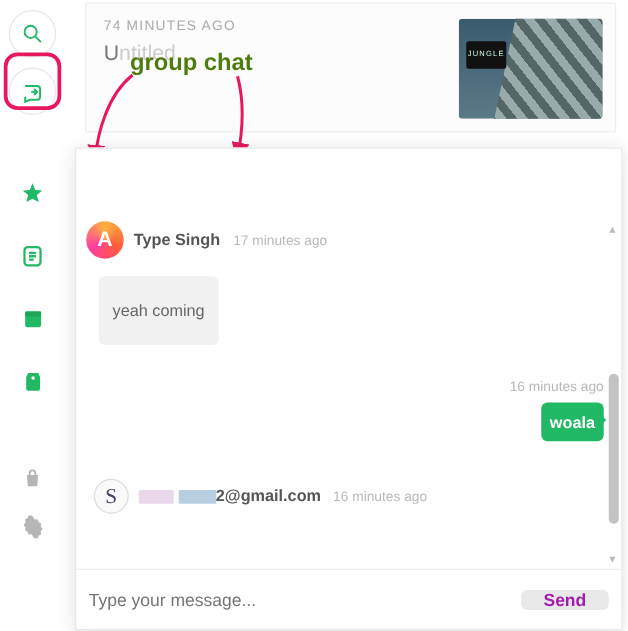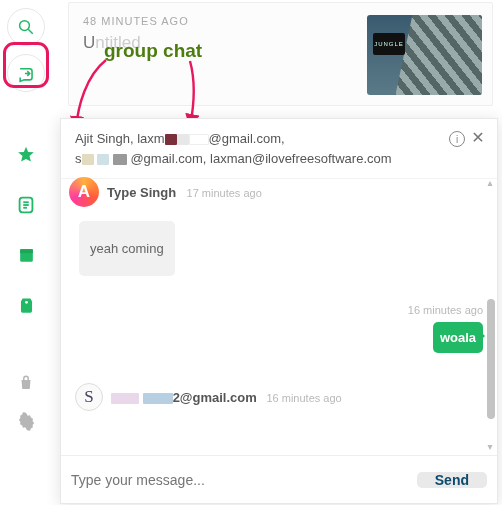--- a/index.html
+++ b/index.html
@@ -36,21 +36,21 @@
   .bubble { display:inline-block; background:#f1f1f1; color:#666; padding:20px 11px; border-radius:5px; font-size:13px; margin-top:10px; margin-left:4px;}
   .right-time { text-align:right; font-size:11px; color:#b9b9b9; margin-top:28px;}
   .bubble-green { float:right; background:#22b966; color:#fff; padding:8px 7px; border-radius:5px; font-size:13px; font-weight:600; margin-top:6px; position:relative;}
   .bubble-green::after { content:""; position:absolute; right:-8px; top:8px; border:6px solid transparent; border-left-color:#22b966;}
   .clear{clear:both;}
   .avatar-s { width:28px;height:28px;border-radius:50%; border:1px solid #ddd; background:#fafafa; display:flex;align-items:center;justify-content:center; font-family:Georgia,serif; font-size:17px; color:#446;}
   .row2 { margin-top:30px; display:flex; align-items:center; gap:8px;}
 
   .ov-input { position:absolute; bottom:0; left:0; right:0; height:48px; border-top:1px solid #eee; display:flex; align-items:center; padding:0 10px; gap:8px;}
   .ov-input input { flex:1; border:none; font-size:14px; color:#888; outline:none; }
-  .send-btn { background:#e9e9e9; color:#0c4a6e; border:none; border-radius:5px; padding:0 18px; font-size:14px; font-weight:600;}
+  .send-btn { background:#e9e9e9; color:#a21caf; border:none; border-radius:5px; padding:0 18px; font-size:14px; font-weight:600;}
 
   .scroll { position:absolute; right:2px; top:180px; width:8px; height:120px; background:#c3c3c3; border-radius:4px;}
   .scroll-top { position:absolute; right:2px; top:58px; width:10px; height:12px; color:#bbb; font-size:10px; text-align:center;}
   .scroll-bot { position:absolute; right:2px; bottom:50px; width:10px; height:12px; color:#bbb; font-size:10px; text-align:center;}
 
   .anno { position:absolute; color:#4d7c0f; font-size:19px; font-weight:700; pointer-events:none;}
   .arrow svg { overflow:visible; }
 </style>
 </head>
 <body>
@@ -104,21 +104,21 @@
   <div class="side-plain">
     <svg width="19" height="19" viewBox="0 0 24 24" fill="#b6b6b6">
         <circle cx="12" cy="12" r="3.2" fill="#fff"></circle>
         <path d="M12 2l1.5 2.6 3-.4 1 2.9 2.6 1.5-.4 3 2 2.4-2 2.4.4 3-2.6 1.5-1 2.9-3-.4L12 22l-1.5-2.6-3 .4-1-2.9L3.9 15.4l.4-3-2-2.4 2-2.4-.4-3L6.5 3.1l1-2.9 3 .4z"></path>
       </svg>
   </div>
 </div>
 <div class="hl"></div>
 
 <div class="card">
-  <div class="card-time">48 MINUTES AGO</div>
+  <div class="card-time">74 MINUTES AGO</div>
   <div class="card-title"><span>U</span><span style="color:#ccc">ntitled</span></div>
   <div class="thumb">
     <div class="thumb-sky"></div>
       <div class="thumb-stairs"></div>
     <div class="thumb-badge">JUNGLE</div>
   </div>
 </div>
 
 <div class="anno" style="left:104px; top:40px;">group chat</div>
 <div class="anno arrow" style="left:56px; top:56px;">
@@ -136,26 +136,20 @@
       <defs>
         <marker id="a2" markerWidth="6" markerHeight="6" refX="5" refY="3" orient="auto">
           <path d="M0,0 L6,3 L0,6 z" fill="#e8185f"></path>
         </marker>
       </defs>
       <path d="M18 3 C 24 25, 22 48, 18 68" stroke="#e8185f" stroke-width="2.4" fill="none" marker-end="url(#a2)"></path>
     </svg>
 </div>
 
 <div class="overlay">
-  <div class="ov-head">
-    <span>Ajit Singh, laxm</span><span class="blur" style="width:12px;background:#7a2f3a"></span><span class="blur" style="width:12px;background:#e7e7e7"></span><span class="blur" style="width:20px;background:#fff;border:1px solid #eee"></span><span>@gmail.com,</span><br>
-    <span>s</span><span class="blur" style="width:12px;background:#e3dac2"></span> <span class="blur" style="width:12px;background:#cfe0e6"></span> <span class="blur" style="width:14px;background:#999"></span> <span>@gmail.com, laxman@ilovefreesoftware.com</span>
-    <div class="ov-info">i</div>
-    <div class="ov-close">✕</div>
-  </div>
 
   <div class="ov-body">
     <div class="msg-row">
       <div class="avatar-a">A</div>
       <div>
         <span class="msg-name">Type Singh</span>
         <span class="msg-time">17 minutes ago</span>
       </div>
     </div>
     <div class="bubble">yeah coming</div>

